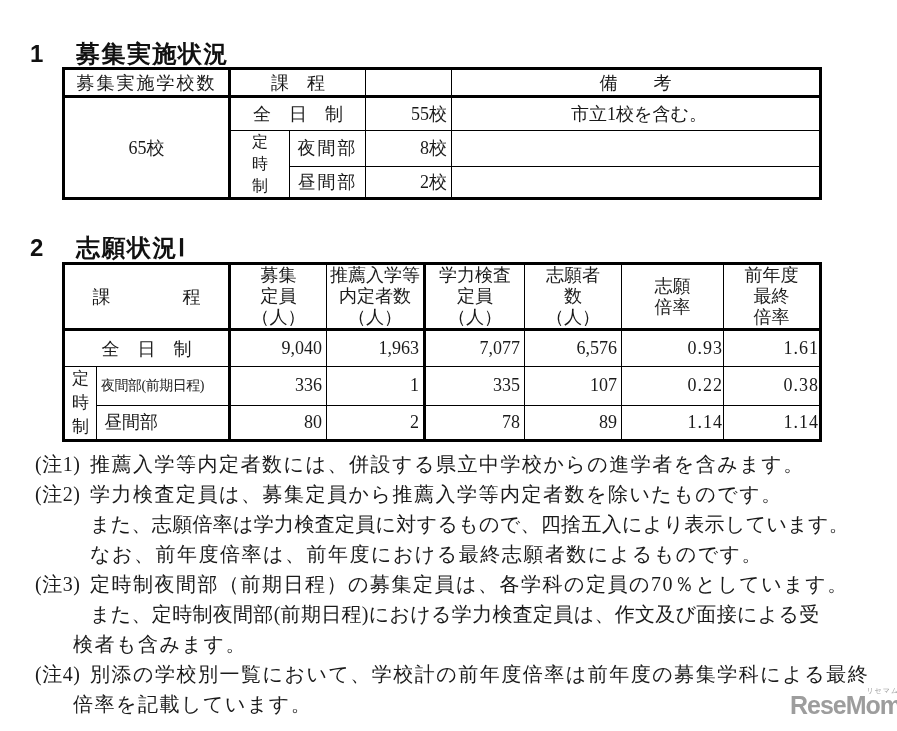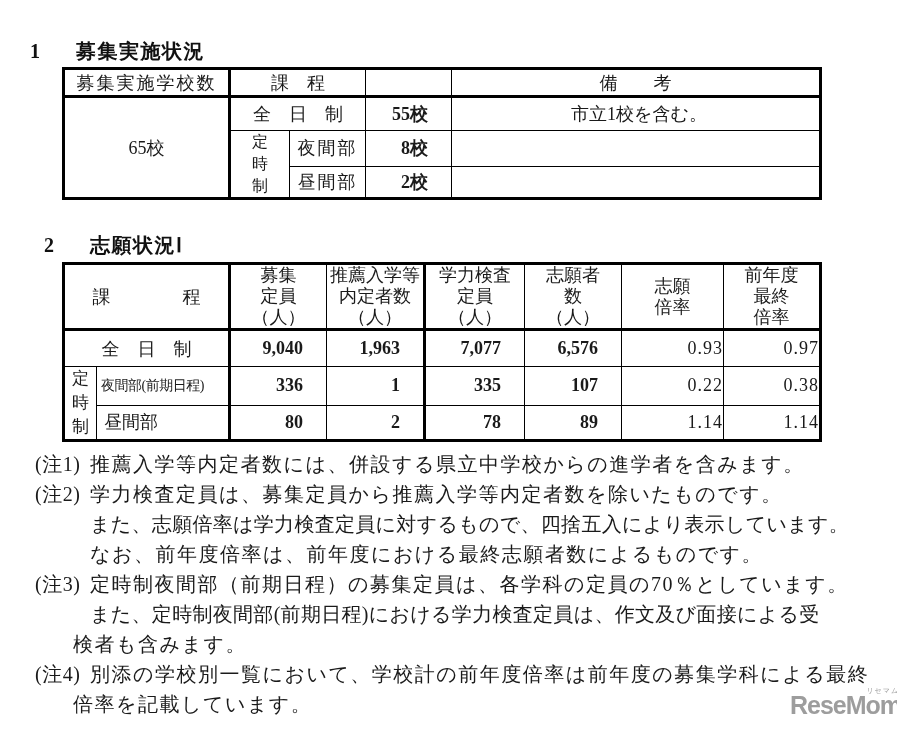--- a/index.html
+++ b/index.html
@@ -9,29 +9,29 @@
     font-family:"Liberation Serif", serif;
     color:#1a1a1a;
     position:relative;
     overflow:hidden;
   }
   .page { position:absolute; left:0; top:0; width:897px; height:731px; background:#ffffff; }
 
   
   .heading {
     position:absolute;
-    font-family:Liberation Serif, serif;
+    font-family:Liberation Sans, sans-serif;
     font-weight:bold;
-    font-size:20px;
+    font-size:24px;
     letter-spacing:1.5px;
     color:#111111;
     white-space:nowrap;
   }
   #heading-1 { left:30px; top:38px; }
-  #heading-2 { left:30px; top:232px;margin-left:14px; }
+  #heading-2 { left:30px; top:232px; }
   .h-num { display:inline-block; width:46px; letter-spacing:0; }
 
   
   table {
     position:absolute;
     border-collapse:collapse;
     table-layout:fixed;
     background:#ffffff;
     border:3px solid #000;
   }
@@ -51,21 +51,21 @@
   #table-1 tr.row2 { height:34px; }
   #table-1 tr.row3 { height:31px; }
 
   #table-2 tr.hdr  { height:64px; }
   #table-2 tr.row1 { height:37px; }
   #table-2 tr.row2 { height:38px; }
   #table-2 tr.row3 { height:35px; }
 
   .center { text-align:center; }
   .sp2 { letter-spacing:2px; }
-  .num { text-align:right; padding-right:23px;font-weight:bold; }
+  .num { text-align:right; padding-right:4px; }
   .rate { text-align:right; letter-spacing:1px; }
   .pre { white-space:pre-line; text-align:center; line-height:21px; font-size:18px; }
   .remark { text-align:center; padding-left:7px; }
   .name-left { text-align:left; padding-left:7px; }
   .name-sm { text-align:left; padding-left:4px; font-size:14px; letter-spacing:-0.5px; }
 
   .vert { margin:0 auto; word-break:break-all; text-align:center; }
   .vert1 { width:18px; line-height:22px; font-size:16px; }
   .vert2 { width:18px; line-height:24px; font-size:17px; }
 
@@ -172,21 +172,21 @@
 最終
 倍率</td>
     </tr>
     <tr class="row1">
       <td class="center thick-r" colspan="2">全　日　制</td>
       <td class="num">9,040</td>
       <td class="num thick-r">1,963</td>
       <td class="num">7,077</td>
       <td class="num">6,576</td>
       <td class="rate">0.93</td>
-      <td class="rate">0.97</td>
+      <td class="rate">1.61</td>
     </tr>
     <tr class="row2">
       <td rowspan="2">
         <div class="vert vert2">定時制</div>
       </td>
       <td class="name-sm thick-r">夜間部(前期日程)</td>
       <td class="num">336</td>
       <td class="num thick-r">1</td>
       <td class="num">335</td>
       <td class="num">107</td>

